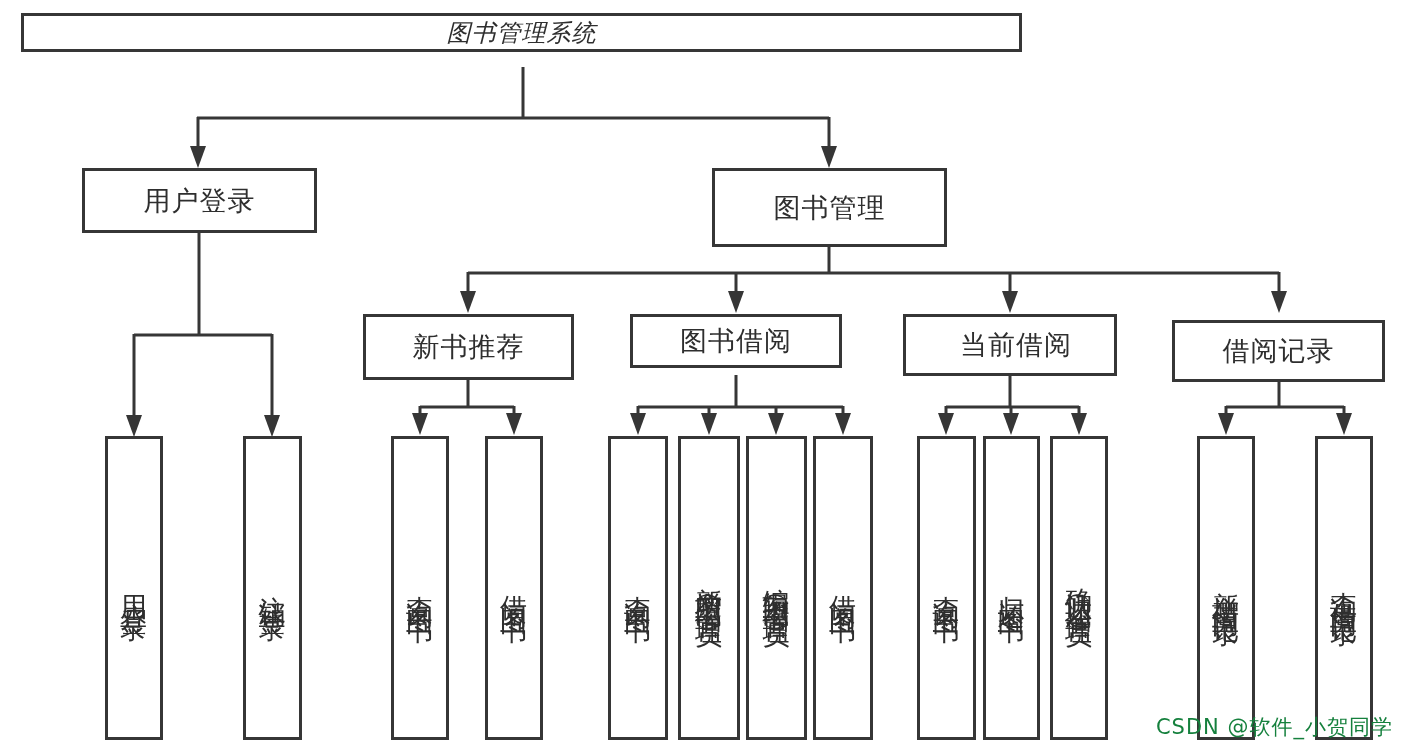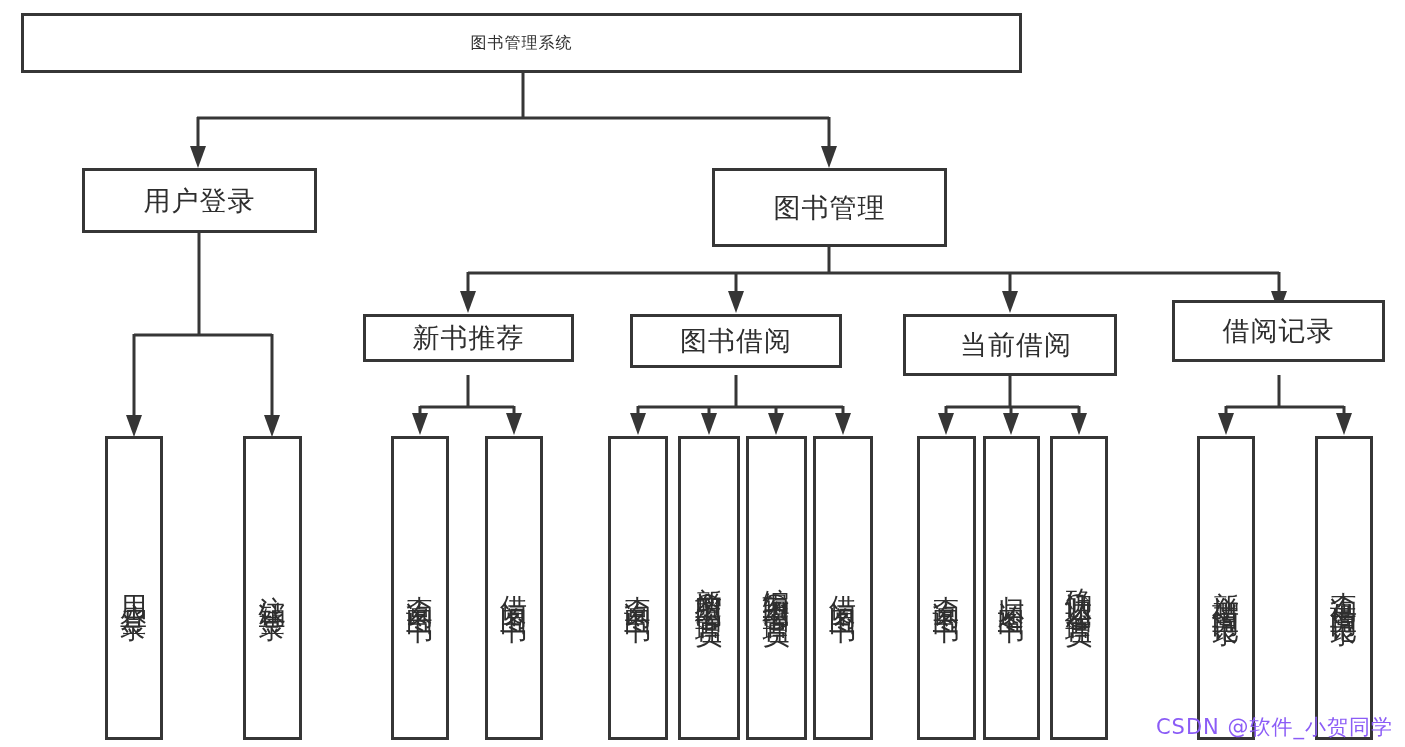--- a/index.html
+++ b/index.html
@@ -41,21 +41,21 @@
     letter-spacing: 7px;
     line-height: 1;
     padding: 6px 0;
   }
   #watermark {
     position: absolute;
     right: 12px;
     top: 713px;
     z-index: 5;
     font-size: 21px;
-    color: #8b5cf6;
+    color: #15803d;
     letter-spacing: 1px;
     white-space: nowrap;
   }
 </style>
 </head>
 <body>
 
 <div id="stage">
 
   <svg id="connectors" width="1405" height="747" viewBox="0 0 1405 747">
@@ -91,29 +91,29 @@
       <polygon points="768,413 784,413 776,435"></polygon>
       <polygon points="835,413 851,413 843,435"></polygon>
       <polygon points="938,413 954,413 946,435"></polygon>
       <polygon points="1003,413 1019,413 1011,435"></polygon>
       <polygon points="1071,413 1087,413 1079,435"></polygon>
       <polygon points="1218,413 1234,413 1226,435"></polygon>
       <polygon points="1336,413 1352,413 1344,435"></polygon>
     </g>
   </svg>
 
-  <div class="node" style="left:21px; top:13px; width:1001px; height:60px; font-size:16px;">图书管理系统</div>
+  <div class="node" style="left:21px; top:13px; width:1001px; height:39px; font-size:24px;font-style:italic;">图书管理系统</div>
 
   <div class="node" style="left:82px; top:168px; width:235px; height:65px;">用户登录</div>
   <div class="node" style="left:712px; top:168px; width:235px; height:79px;">图书管理</div>
 
-  <div class="node" style="left:363px; top:314px; width:211px; height:48px;">新书推荐</div>
+  <div class="node" style="left:363px; top:314px; width:211px; height:66px;">新书推荐</div>
   <div class="node" style="left:630px; top:314px; width:212px; height:54px;">图书借阅</div>
   <div class="node" style="left:903px; top:314px; width:214px; height:62px;padding-left:12px;">当前借阅</div>
-  <div class="node" style="left:1172px; top:300px; width:213px; height:62px;">借阅记录</div>
+  <div class="node" style="left:1172px; top:320px; width:213px; height:62px;">借阅记录</div>
 
   <div class="node node-v" style="left:105px; top:436px; width:58px; height:304px;">用户登录</div>
   <div class="node node-v" style="left:243px; top:436px; width:59px; height:304px;">注销登录</div>
 
   <div class="node node-v" style="left:391px; top:436px; width:58px; height:304px;">查询图书</div>
   <div class="node node-v" style="left:485px; top:436px; width:58px; height:304px;">借阅图书</div>
 
   <div class="node node-v" style="left:608px; top:436px; width:60px; height:304px;">查询图书</div>
   <div class="node node-v" style="left:678px; top:436px; width:62px; height:304px; letter-spacing:5px;">新增图书（管理员）</div>
   <div class="node node-v" style="left:746px; top:436px; width:61px; height:304px; letter-spacing:5px;">编辑图书（管理员）</div>

